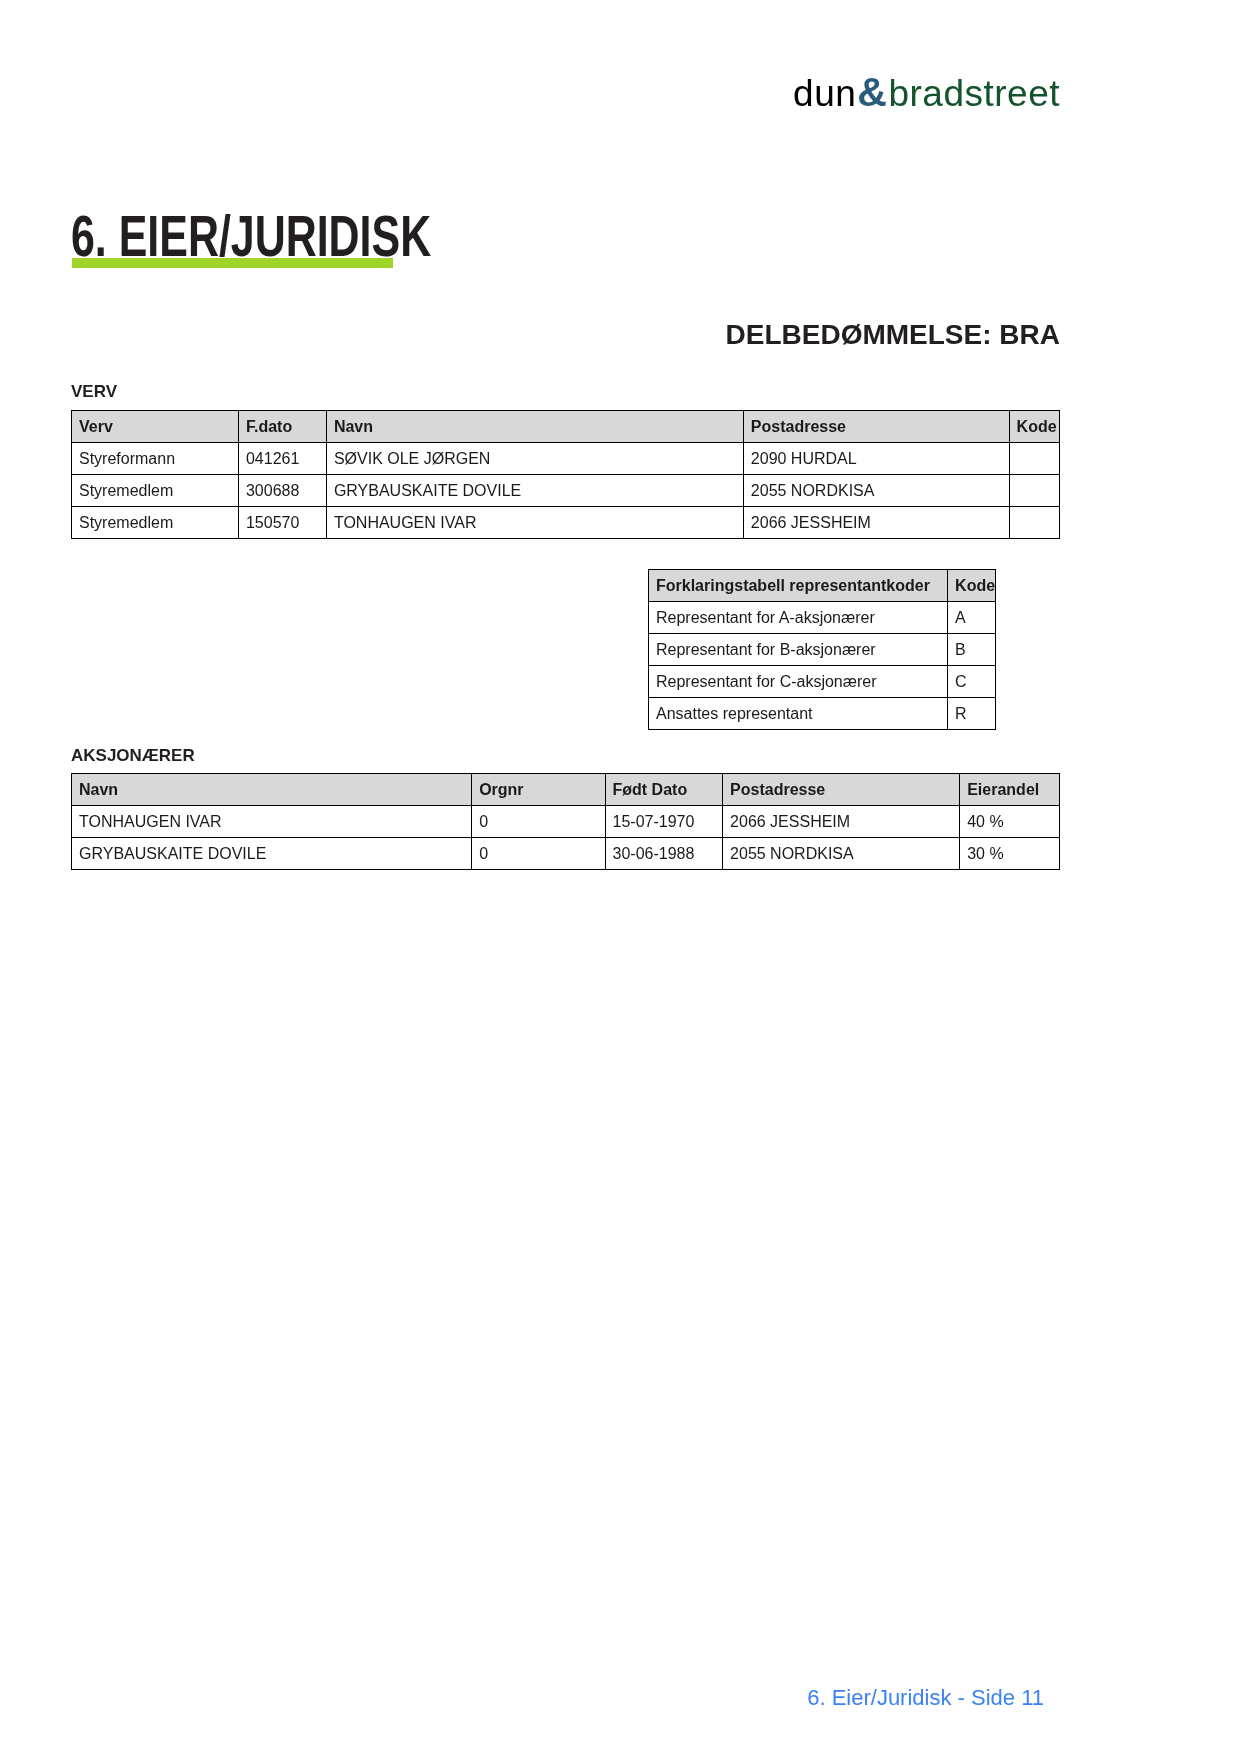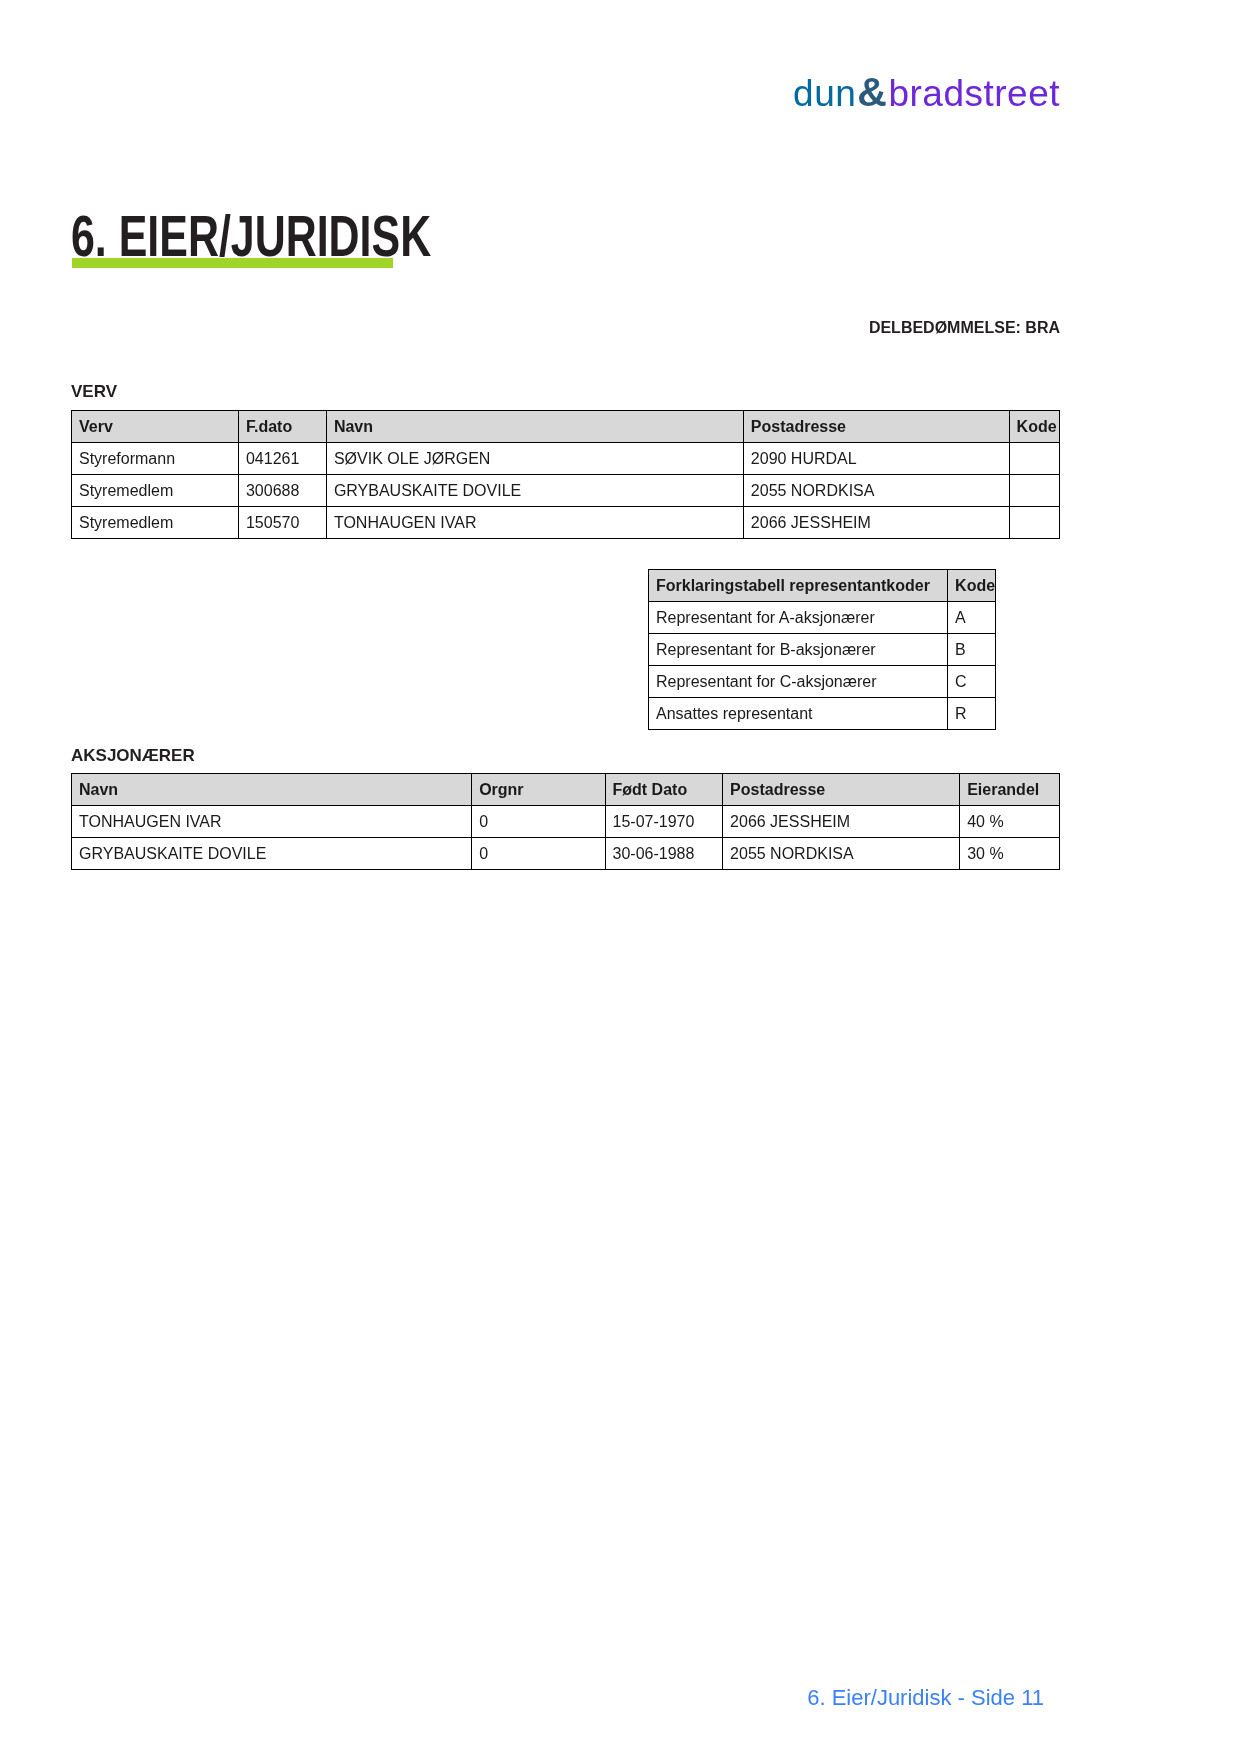--- a/index.html
+++ b/index.html
@@ -12,40 +12,40 @@
     overflow:hidden;
   }
   .page { position:absolute; inset:0; }
 
   
   .logo {
     position:absolute; top:72px; right:181px;
     font-size:37px; line-height:1;
     white-space:nowrap; letter-spacing:0.5px;
   }
-  .logo .dun { color:#0369a1;text-align:center; }
+  .logo .dun { color:#000000;text-align:center; }
   .logo .amp { color:#2B5B7C; font-size:41px; font-weight:bold; padding:0 1px; }
-  .logo .bradstreet { color:#6d28d9; }
+  .logo .bradstreet { color:#14532d; }
 
   
   .page-title {
     position:absolute; left:71px; top:168px;
     font-size:58px; font-weight:bold; line-height:1.0;
     transform:scaleX(0.74); transform-origin:left top;
     white-space:nowrap; color:#231f20;
   }
   .green-bar {
     position:absolute; left:72px; top:258px;
     width:321px; height:10px;
   }
 
   
   .subscore {
     position:absolute; top:319px; right:181px;
-    font-size:16px; font-weight:bold; color:#231f20;
+    font-size:28px; font-weight:bold; color:#231f20;
     white-space:nowrap;
   }
 
   
   .section-label {
     position:absolute; font-size:17px; font-weight:bold; color:#231f20;
     white-space:nowrap;
   }
   .verv-label { left:71px; top:382px; }
   .aksj-label { left:71px; top:746px; }

